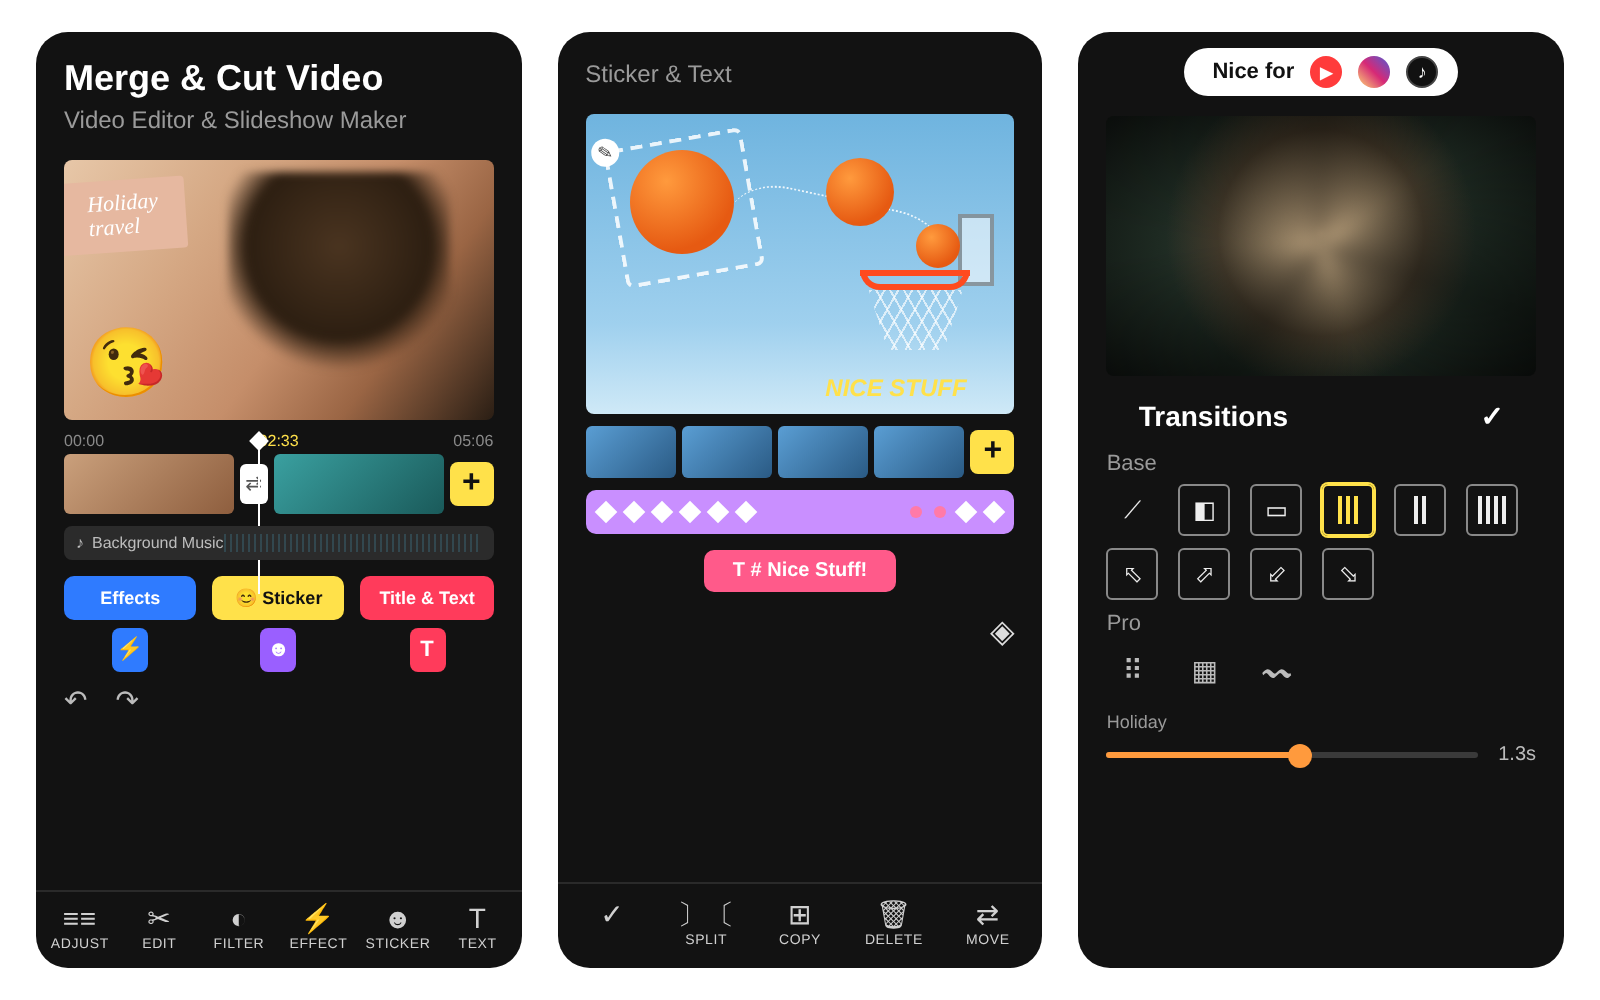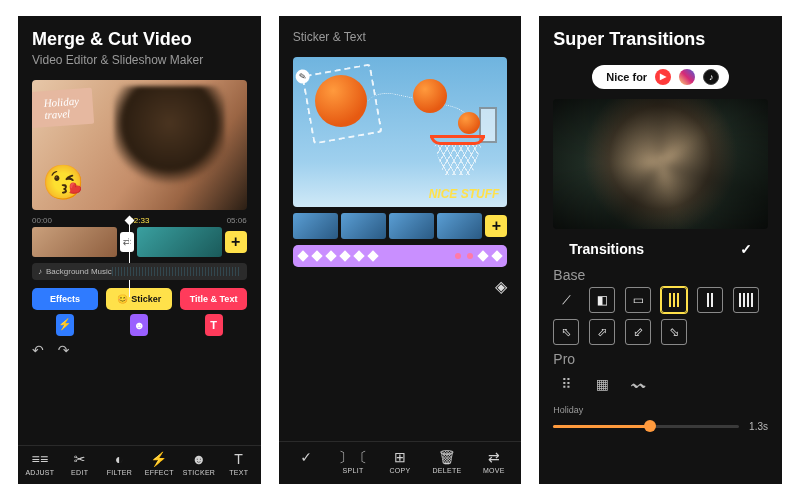--- a/index.html
+++ b/index.html
@@ -9,21 +9,21 @@
     background: #ffffff;
     display: flex;
     gap: 18px;
     padding: 16px 18px;
     font-family: -apple-system, "Helvetica Neue", Arial, sans-serif;
     overflow: hidden;
   }
   .panel {
     flex: 1 1 0;
     background: #121212;
-    border-radius: 0;
+    border-radius: 16px;
     color: #fff;
     display: flex;
     flex-direction: column;
     overflow: hidden;
     position: relative;
   }
   
   .panel-header {
     padding: 12px 14px 6px;
     line-height: 1.25;
@@ -230,21 +230,21 @@
       repeating-linear-gradient(60deg, rgba(255,255,255,.65) 0 1px, transparent 1px 6px),
       repeating-linear-gradient(-60deg, rgba(255,255,255,.65) 0 1px, transparent 1px 6px);
     clip-path: polygon(0 0,100% 0,80% 100%,20% 100%);
   }
   .backboard {
     position:absolute; right:10px; top:50px; width:18px; height:36px;
     background: rgba(255,255,255,.55);
     border:2px solid rgba(30,30,30,.4);
   }
   .nice-stuff-label {
-    position:absolute; right:8px; bottom:6px;
+    position:absolute; right:24px; bottom:6px;
     font-size:12px; font-weight:800; color:#ffe14a;
     font-style:italic;
   }
   .p2-clips {
     margin:6px 14px 0; height:26px;
     display:flex; gap:3px; align-items:center;
   }
   .p2-clips .c {
     flex:1; height:100%;
     background:linear-gradient(135deg,#5a9ed4,#2a5a84);
@@ -316,21 +316,21 @@
     background: conic-gradient(from 0deg, rgba(0,0,0,.35), transparent 15%, rgba(0,0,0,.35) 30%, transparent 45%, rgba(0,0,0,.35) 60%, transparent 75%, rgba(0,0,0,.35));
     filter: blur(4px);
   }
   .trans-header {
     margin:12px 30px 4px;
     display:flex; justify-content:space-between; align-items:center;
     font-size:14px; font-weight:600;
   }
   .trans-sec-label {
     margin:6px 14px 2px;
-    font-size:14px; color:#9a9a9a;
+    font-size:11px; color:#9a9a9a;
   }
   .icon-row {
     margin:2px 14px 0;
     display:flex; gap:10px;
   }
   .t-icon {
     width:26px;height:26px;
     border:1px solid rgba(255,255,255,.5);
     border-radius:3px;
     display:flex;align-items:center;justify-content:center;
@@ -498,20 +498,21 @@
     <div class="d"></div>
     <div class="d"></div>
     <div class="d"></div>
     <div class="gap"></div>
     <div class="trail"></div>
     <div class="trail"></div>
     <div class="d"></div>
     <div class="d"></div>
   </div>
 
+  <div class="nice-pill">T # Nice Stuff!</div>
 
   <div class="p2-kf-indicator">
     <span>◈</span>
   </div>
 
   <div class="bottom-bar p2-bottom">
     <div class="bb-item">
         <span class="ic">✓</span>
         <span></span>
       </div>
@@ -528,23 +529,20 @@
         <span>DELETE</span>
       </div>
     <div class="bb-item">
         <span class="ic">⇄</span>
         <span>MOVE</span>
       </div>
   </div>
 </div>
 
 <div class="panel">
-  <div class="panel-header">
-    <div class="title">Super Transitions</div>
-  </div>
 
   <div class="best-for">
     <span>Nice for</span>
     <span class="dot dot-yt">
         <span>▶</span>
       </span>
     <span class="dot dot-ig"></span>
     <span class="dot dot-tt">
         <span>♪</span>
       </span>

